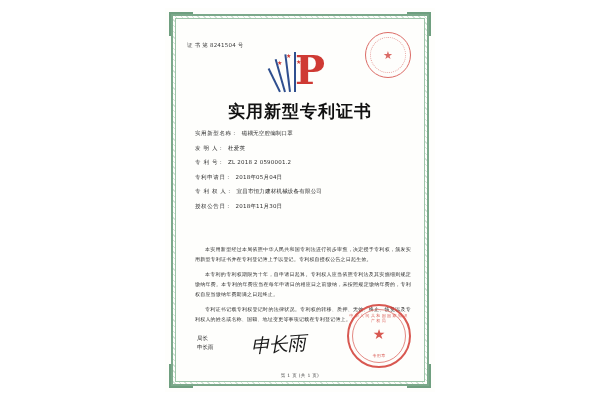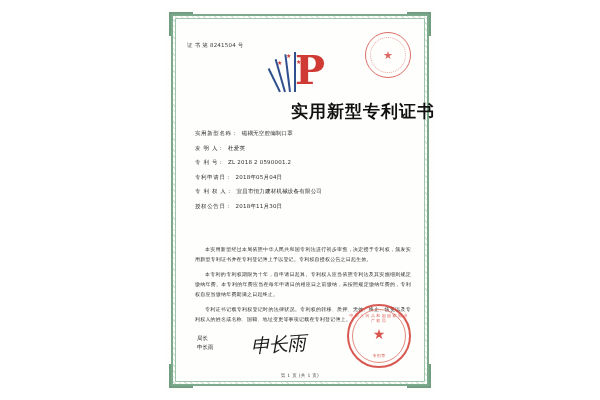--- a/index.html
+++ b/index.html
@@ -152,21 +152,21 @@
   }
   .emblem .s1 { left: 4px;  top: 10px; }
   .emblem .s2 { left: 13px; top: 3px; }
   .emblem .s3 { left: 23px; top: 9px; }
 
   .title {
     position: absolute;
     left: 0;
     right: 0;
     top: 92px;
-    text-align: right;
+    text-align: center;
     font-family: "DejaVu Serif", "Liberation Serif", serif;
     font-size: 17px;
     font-weight: bold;
     color: #111111;
     letter-spacing: 1px;
   }
 
   .fields {
     position: absolute;
     left: 30px;

